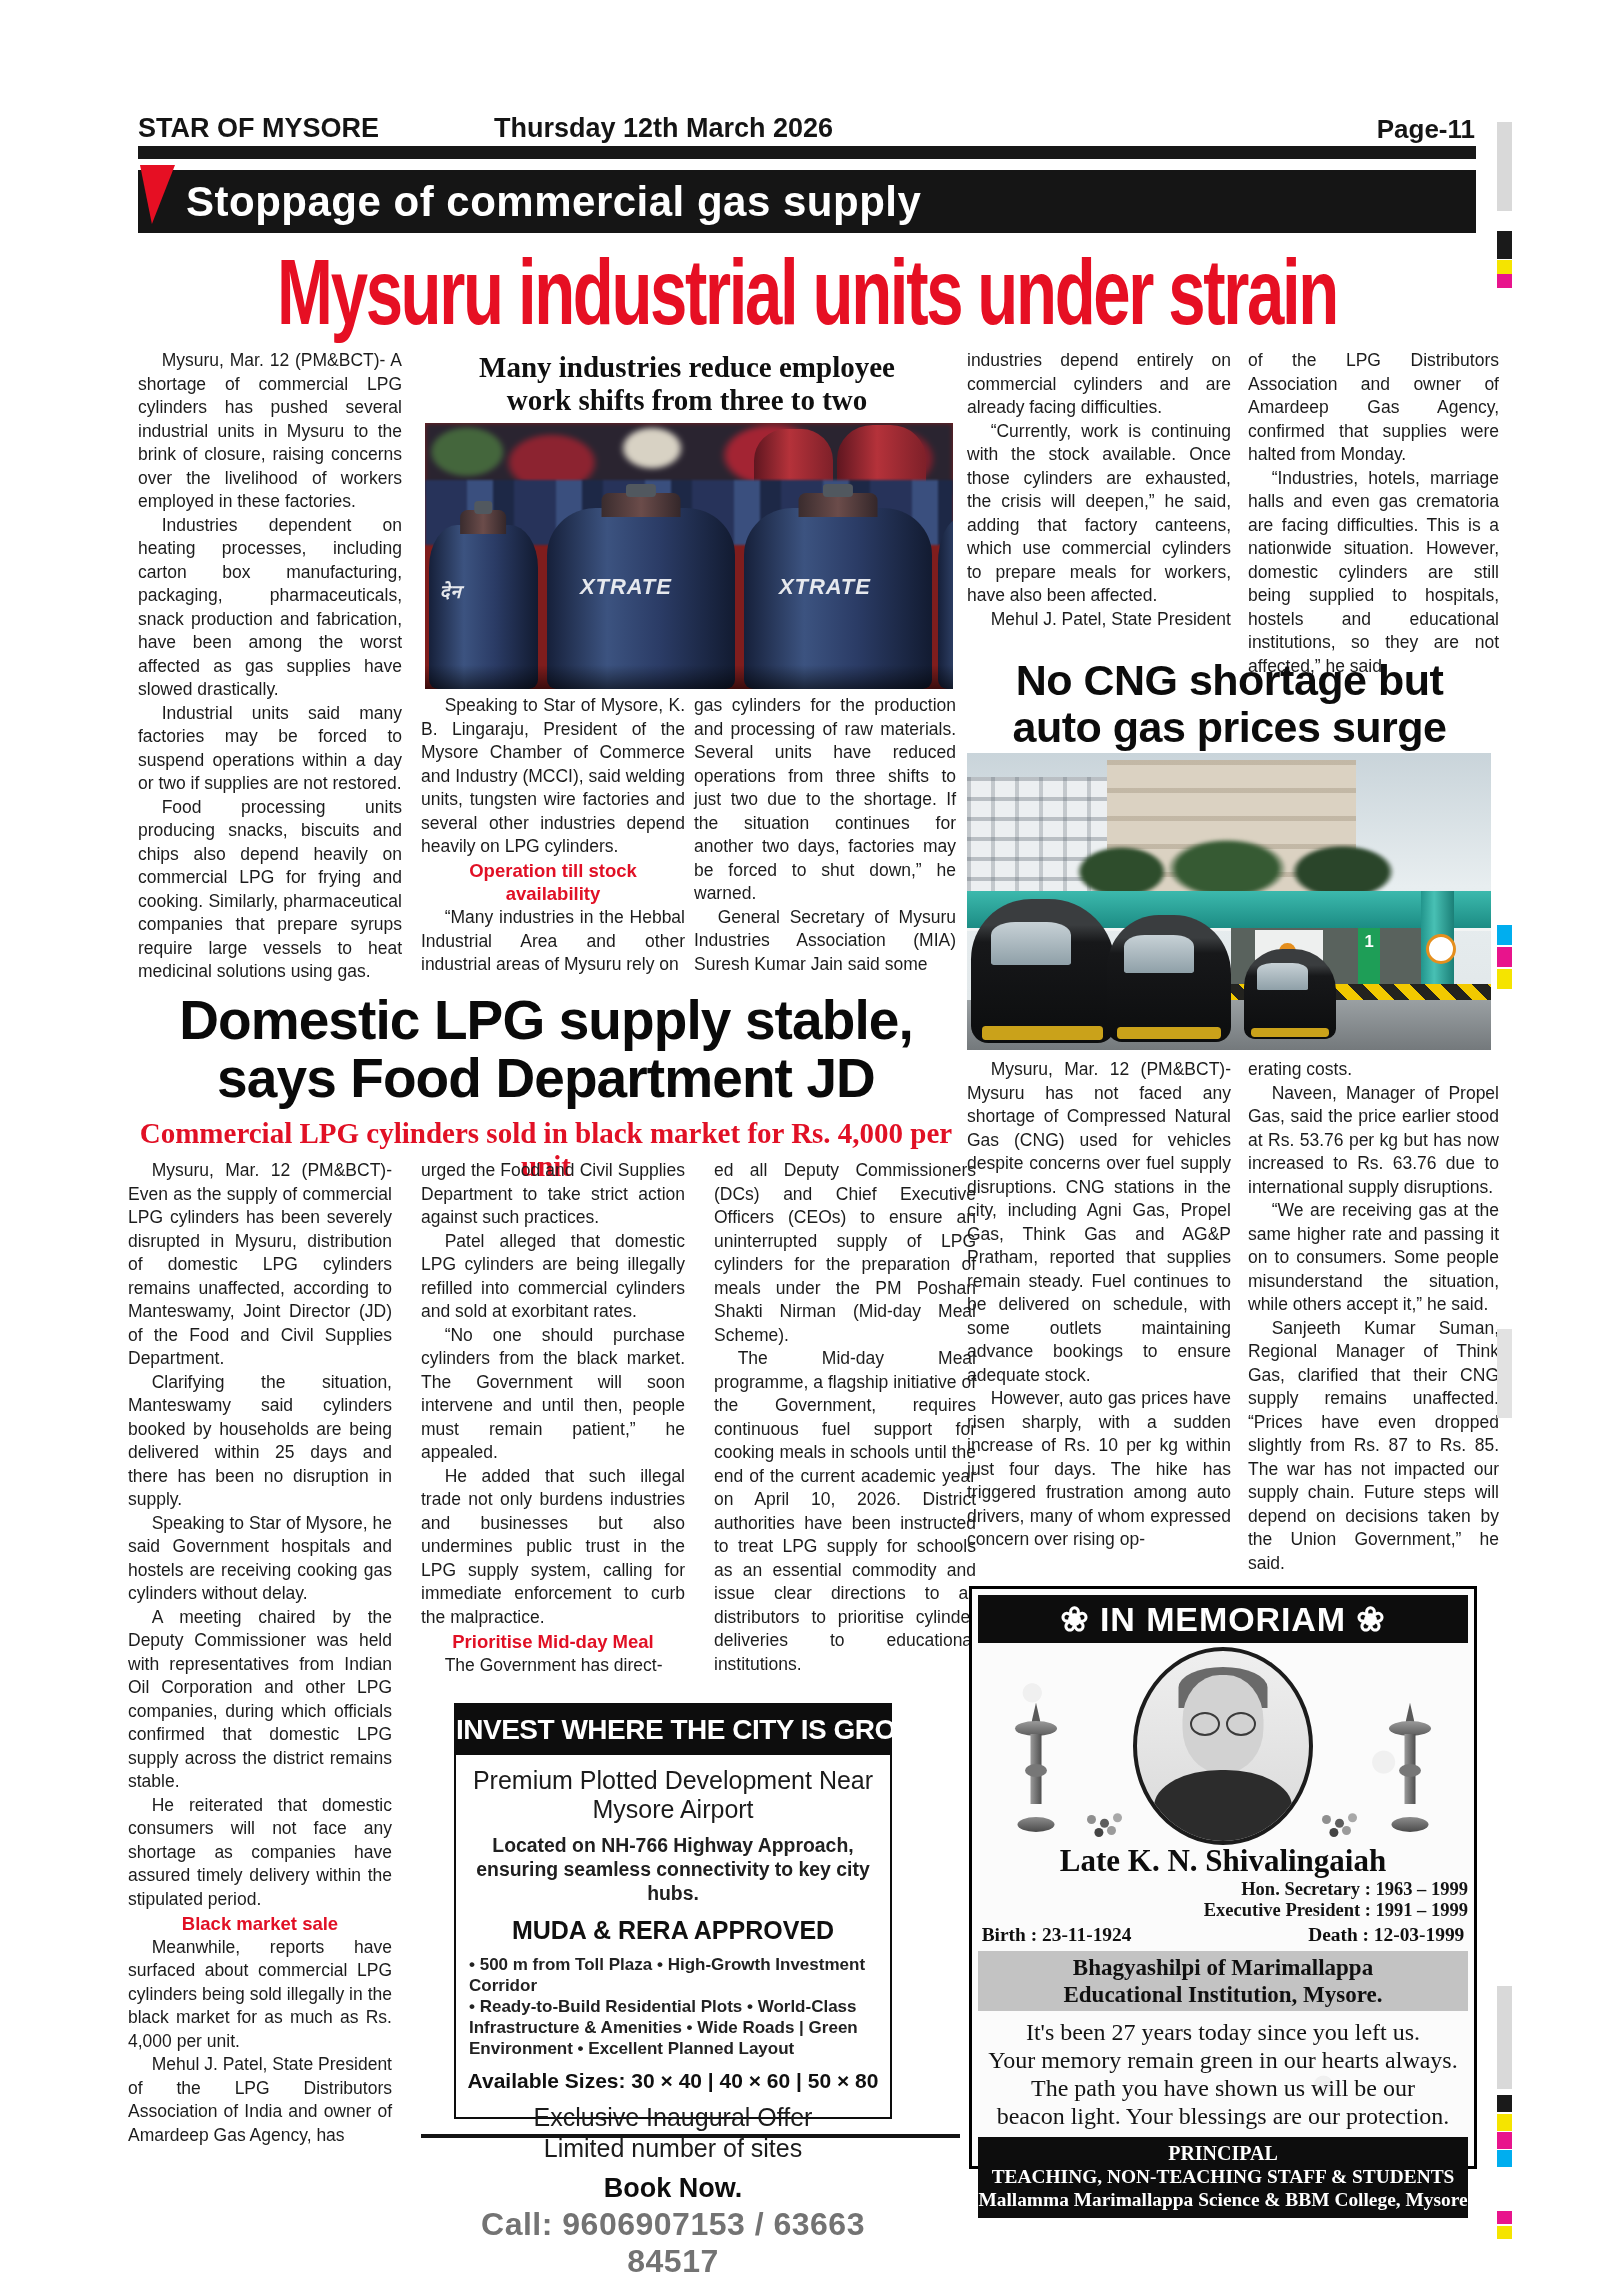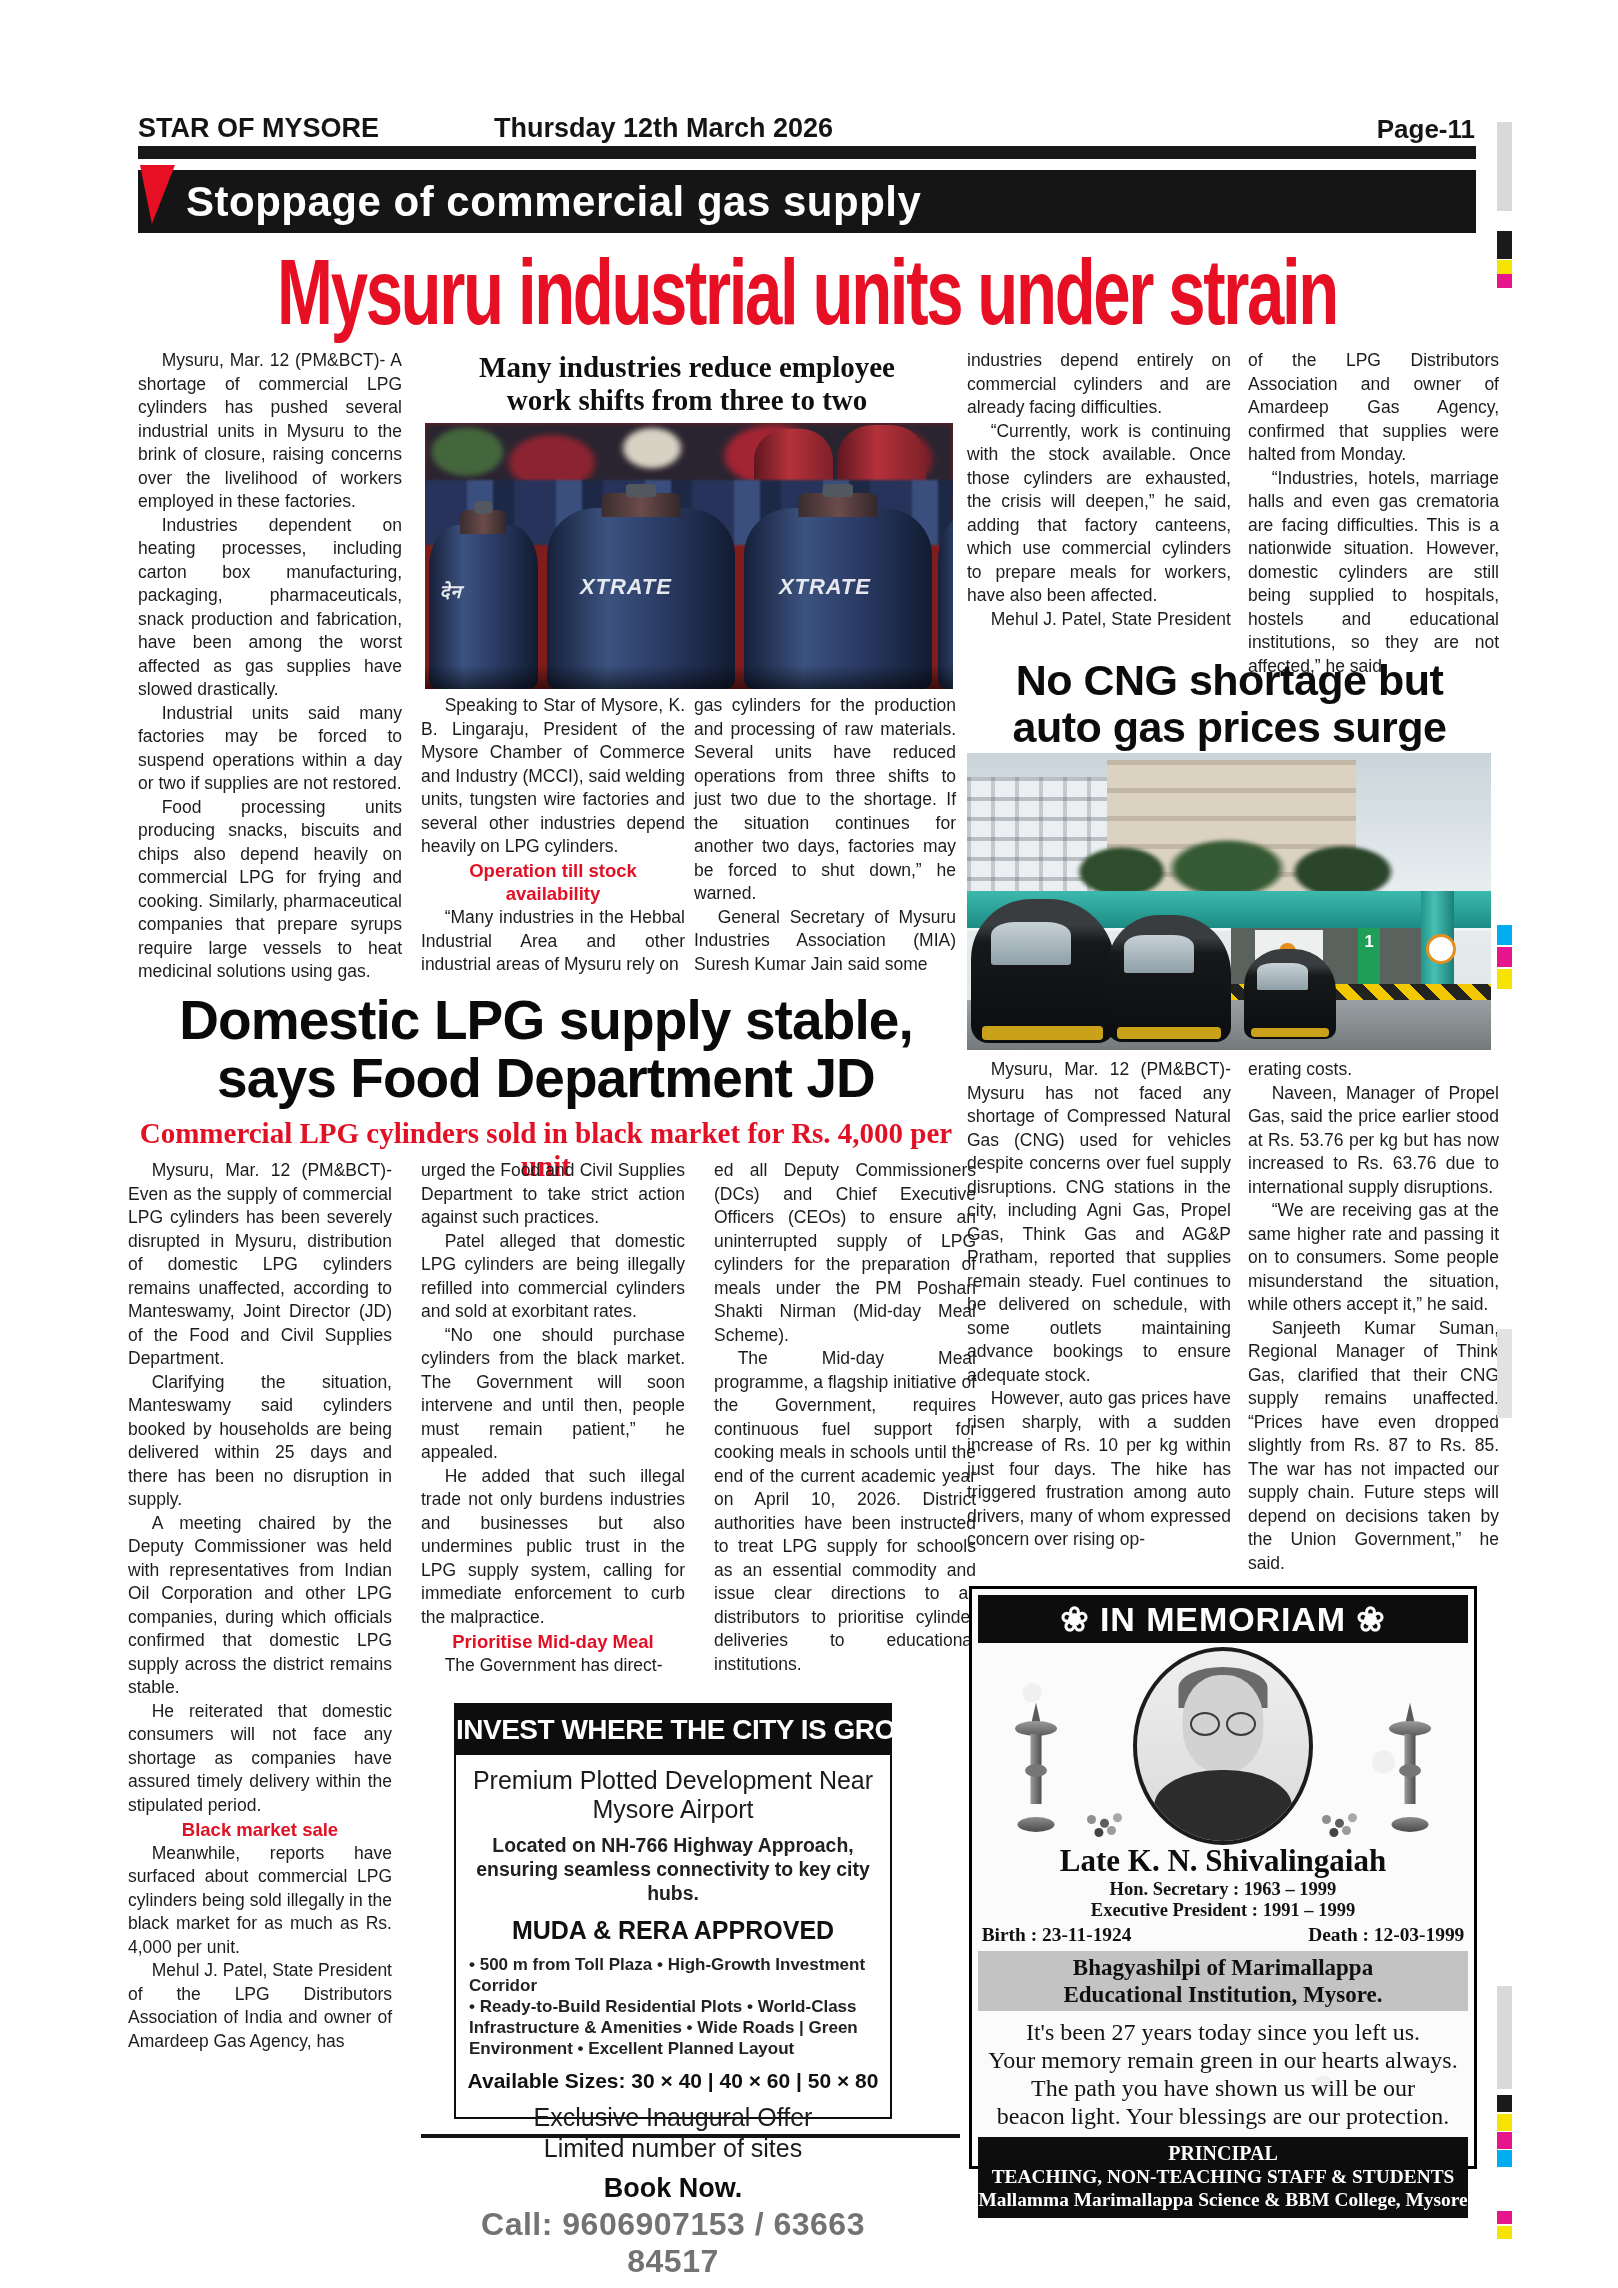--- a/index.html
+++ b/index.html
@@ -145,21 +145,21 @@
      background:linear-gradient(#9a9a9a,#5c5c5c);}
   .lamp .stem{position:absolute;left:50%;top:31px;transform:translateX(-50%);
      width:11px;height:70px;background:linear-gradient(90deg,#9a9a9a,#4e4e4e);}
   .lamp .knob{position:absolute;left:50%;top:61px;transform:translateX(-50%);
      width:22px;height:13px;border-radius:50%;background:#777;}
   .lamp .base{position:absolute;left:50%;bottom:0;transform:translateX(-50%);
      width:37px;height:14.8px;border-radius:50%;background:linear-gradient(#8d8d8d,#4a4a4a);}
   .mem-name{font-family:"Liberation Serif",serif;font-weight:bold;font-size:31px;
      text-align:center;color:#0d0d0d;margin-top:1.8px;}
   .mem-role{font-family:"Liberation Serif",serif;font-weight:bold;font-size:18.5px;
-     line-height:21px;text-align:center;color:#141414;}
+     line-height:21px;text-align:right;color:#141414;}
   .mem-bd{display:flex;justify-content:space-between;font-family:"Liberation Serif",serif;
      font-weight:bold;font-size:19.4px;color:#0f0f0f;padding:2.8px 3.7px 0 3.7px;}
   .mem-band{background:#c3c3c3;text-align:center;font-family:"Liberation Serif",serif;
      font-weight:bold;font-size:23px;line-height:27px;color:#101010;margin-top:5.5px;padding:2.8px 0;}
   .mem-verse{font-family:"Liberation Serif",serif;font-size:24px;line-height:28px;
      text-align:center;color:#141414;margin-top:7.4px;}
   .mem-verse p{margin:0;}
   .mem-footer{background:#0d0d0d;color:#fff;text-align:center;
      font-family:"Liberation Serif",serif;font-weight:bold;margin-top:7.4px;padding:4.6px 0 6.5px 0;}
   .mem-footer p{margin:0;font-size:19.4px;line-height:23px;}
@@ -274,20 +274,21 @@
   <div class="abs dom-headline" style="left:138px;top:991px;width:816px;">
     <div>Domestic LPG supply stable,</div>
     <div>says Food Department JD</div>
   </div>
   <div class="abs dom-subhead" style="left:138px;top:1117px;width:816px;">Commercial LPG cylinders sold in black market for Rs. 4,000 per unit</div>
 
   <div class="abs bodycol" style="left:128px;top:1159px;width:264px;">
     <div>
         <p>Mysuru, Mar. 12 (PM&amp;BCT)- Even as the supply of commercial LPG cylinders has been severely disrupted in Mysuru, distribution of domestic LPG cylinders remains unaffected, according to Manteswamy, Joint Director (JD) of the Food and Civil Supplies Department.</p>
         <p>Clarifying the situation, Manteswamy said cylinders booked by households are being delivered within 25 days and there has been no disruption in supply.</p>
+        <p>Speaking to Star of Mysore, he said Government hospitals and hostels are receiving cooking gas cylinders without delay.</p>
         <p>A meeting chaired by the Deputy Commissioner was held with representatives from Indian Oil Corporation and other LPG companies, during which officials confirmed that domestic LPG supply across the district remains stable.</p>
         <p>He reiterated that domestic consumers will not face any shortage as companies have assured timely delivery within the stipulated period.</p>
       </div>
     <div class="col-subhead">Black market sale</div>
     <div>
         <p>Meanwhile, reports have surfaced about commercial LPG cylinders being sold illegally in the black market for as much as Rs. 4,000 per unit.</p>
         <p>Mehul J. Patel, State President of the LPG Distributors Association of India and owner of Amardeep Gas Agency, has</p>
       </div>
   </div>
   <div class="abs bodycol" style="left:421px;top:1159px;width:264px;">

